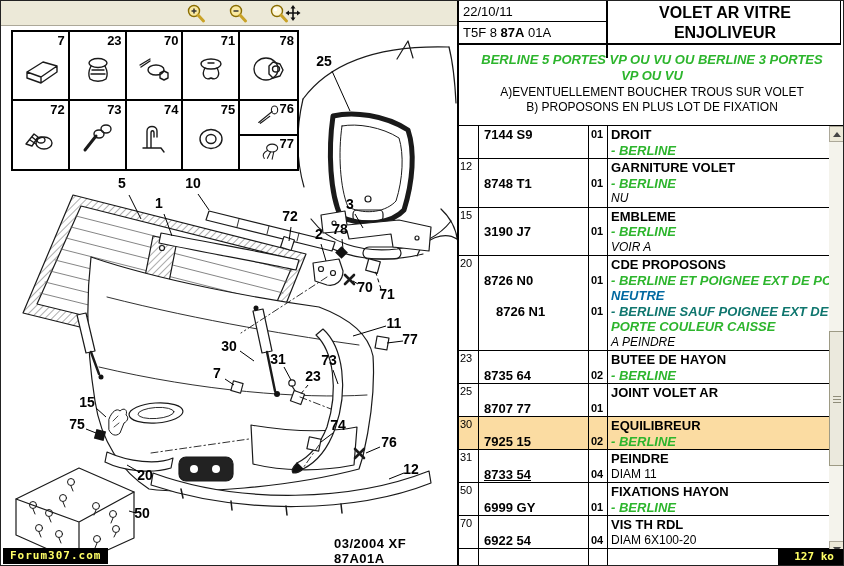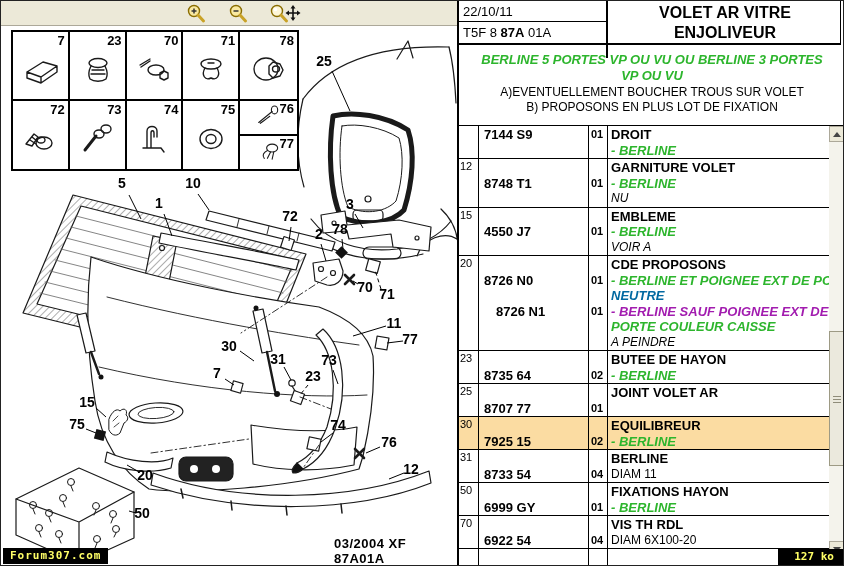--- a/index.html
+++ b/index.html
@@ -438,21 +438,21 @@
           </div>
           <div class="c-desc">
             <div class="dline l-title">GARNITURE VOLET</div>
             <div class="dline l-green" style="color: rgb(45, 181, 45);">- BERLINE</div>
             <div class="dline l-italic">NU</div>
           </div>
         </div>
         <div class="trow" style="height: 48.5px;">
           <div class="c-margin">15</div>
           <div class="c-ref">
-            <div class="refcode" style="top: 16.5px;">4550 J7</div>
+            <div class="refcode" style="top: 16.5px;">3190 J7</div>
           </div>
           <div class="c-qty">
             <div class="qtyval" style="top: 17.5px;">01</div>
           </div>
           <div class="c-desc">
             <div class="dline l-title">EMBLEME</div>
             <div class="dline l-green" style="color: rgb(45, 181, 45);">- BERLINE</div>
             <div class="dline l-italic">VOIR A</div>
           </div>
         </div>
@@ -463,21 +463,21 @@
             <div class="refcode" style="top: 47.5px; margin-left: 12px;">8726 N1</div>
           </div>
           <div class="c-qty">
             <div class="qtyval" style="top: 17.5px;">01</div>
             <div class="qtyval" style="top: 48.5px;">01</div>
           </div>
           <div class="c-desc">
             <div class="dline l-title">CDE PROPOSONS</div>
             <div class="dline l-green" style="color: rgb(45, 181, 45);">- BERLINE ET POIGNEE EXT DE PORTE</div>
             <div class="dline l-green" style="color: #0369a1;">NEUTRE</div>
-            <div class="dline l-green" style="color: #a21caf;">- BERLINE SAUF POIGNEE EXT DE</div>
+            <div class="dline l-green" style="color: #0f766e;">- BERLINE SAUF POIGNEE EXT DE</div>
             <div class="dline l-green" style="color: rgb(45, 181, 45);">PORTE COULEUR CAISSE</div>
             <div class="dline l-italic">A PEINDRE</div>
           </div>
         </div>
         <div class="trow" style="height: 33px;">
           <div class="c-margin">23</div>
           <div class="c-ref">
             <div class="refcode" style="top: 16.5px;">8735 64</div>
           </div>
           <div class="c-qty">
@@ -510,27 +510,27 @@
             <div class="qtyval" style="top: 17.5px;">02</div>
           </div>
           <div class="c-desc">
             <div class="dline l-title">EQUILIBREUR</div>
             <div class="dline l-green" style="color: rgb(45, 181, 45);">- BERLINE</div>
           </div>
         </div>
         <div class="trow" style="height: 33px;">
           <div class="c-margin">31</div>
           <div class="c-ref">
-            <div class="refcode" style="top: 16.5px;">8733 54</div>
+            <div class="refcode" style="top: 16.5px; text-decoration: underline;">8733 54</div>
           </div>
           <div class="c-qty">
             <div class="qtyval" style="top: 17.5px;">04</div>
           </div>
           <div class="c-desc">
-            <div class="dline l-title">BERLINE</div>
+            <div class="dline l-title">PEINDRE</div>
             <div class="dline l-plain">DIAM 11</div>
           </div>
         </div>
         <div class="trow" style="height: 33px;">
           <div class="c-margin">50</div>
           <div class="c-ref">
             <div class="refcode" style="top: 16.5px;">6999 GY</div>
           </div>
           <div class="c-qty">
             <div class="qtyval" style="top: 17.5px;">01</div>

